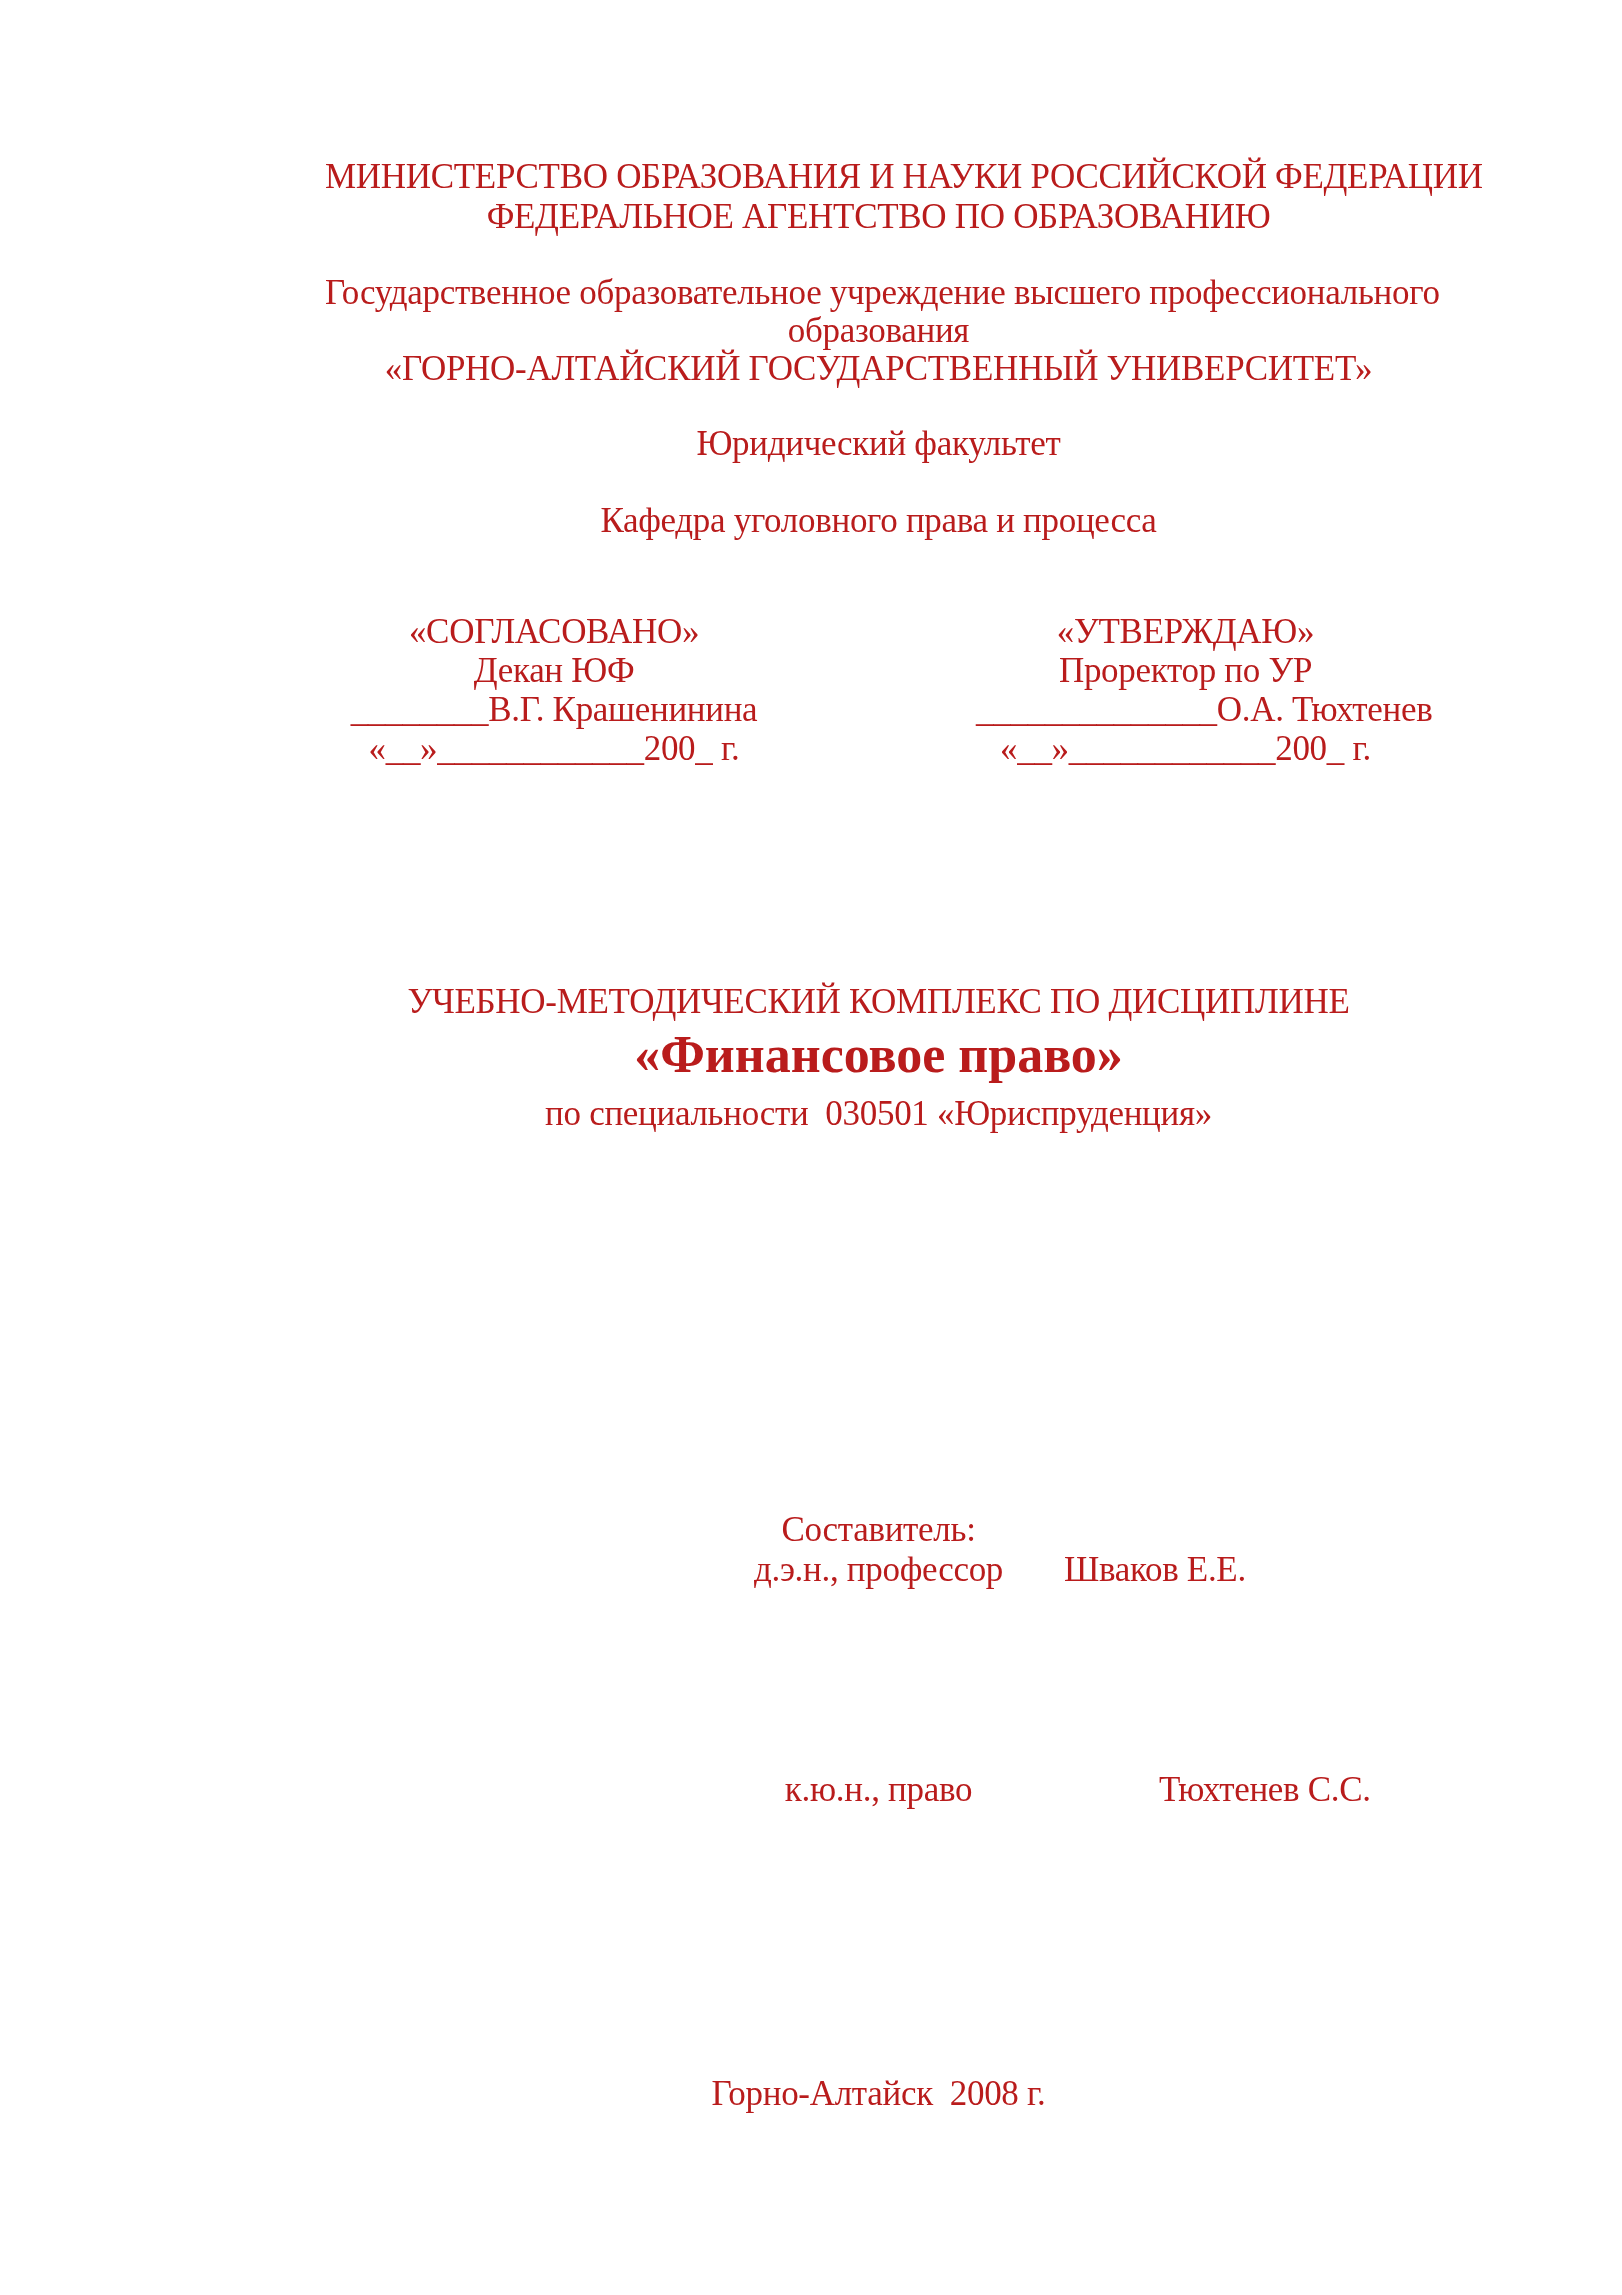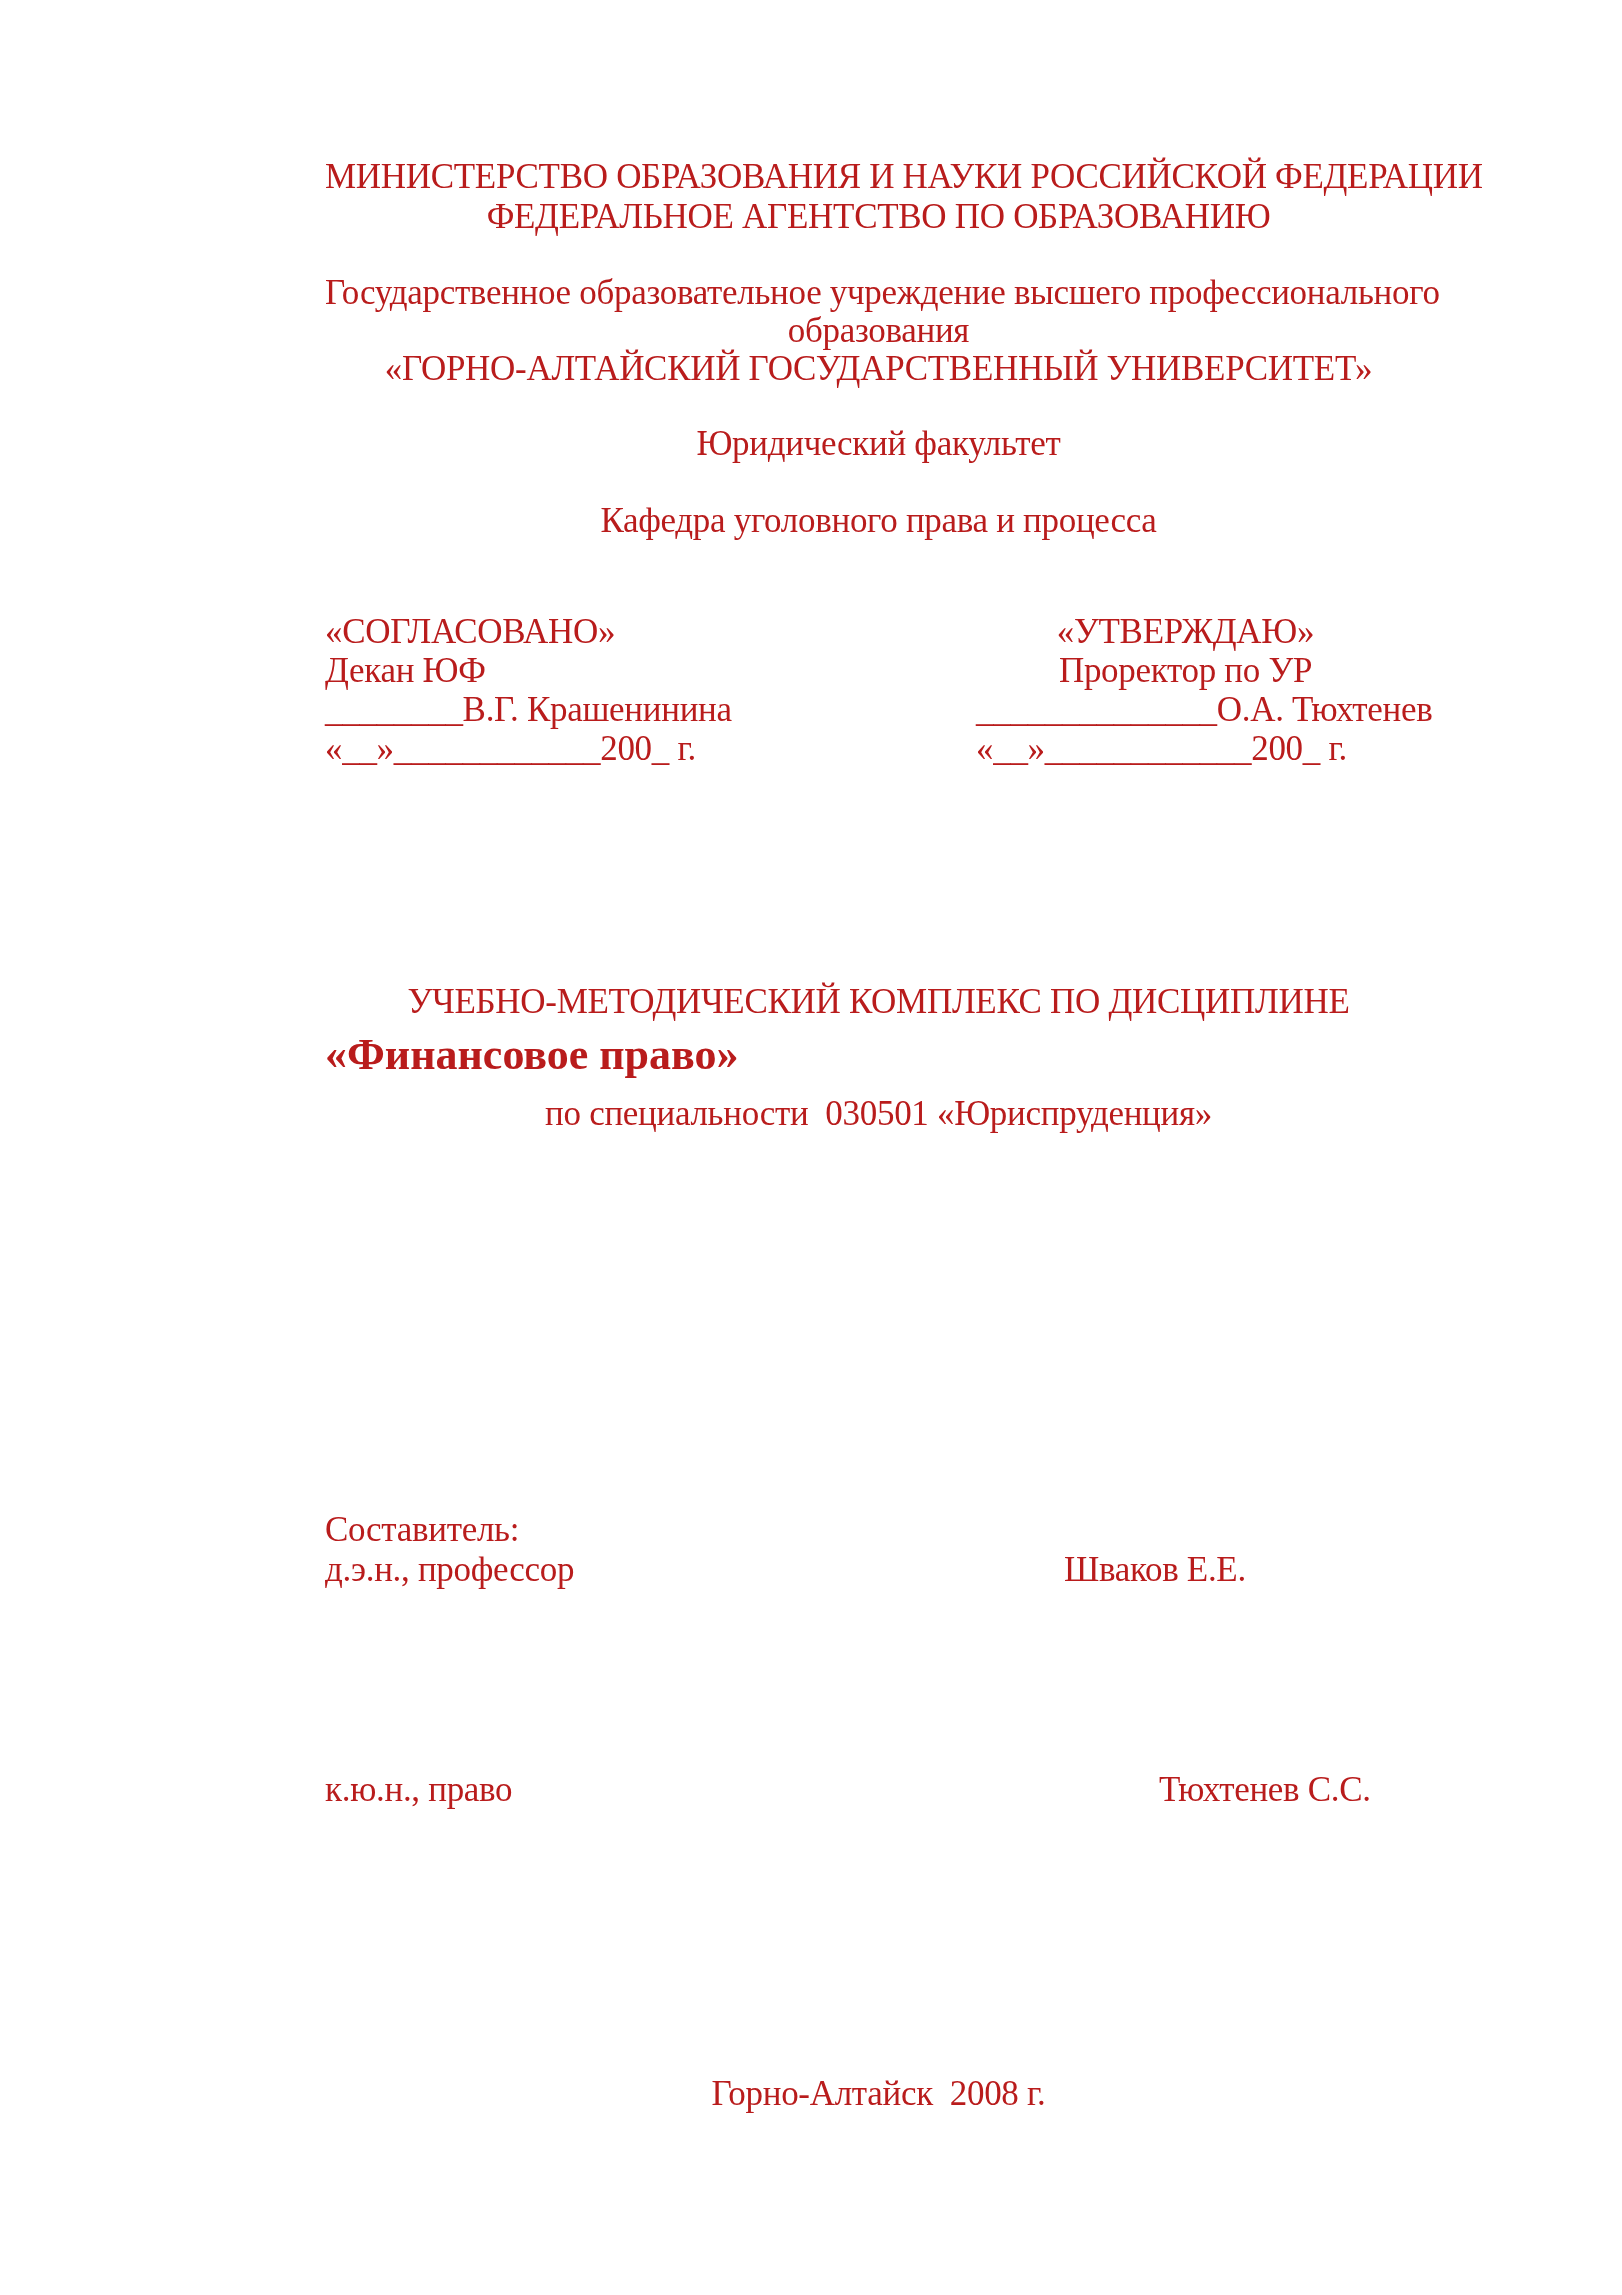--- a/index.html
+++ b/index.html
@@ -27,43 +27,43 @@
   }
   .block {
     position: absolute;
     width: 100%;
   }
   .txt {
     white-space: pre;
     line-height: 40px;
   }
   .center .txt { text-align: center; }
-  .left  .txt { text-align: left; }
+  .left  .txt { text-align: center; }
 
   .inst .txt { line-height: 38px; }
 
   
   .approve-col {
     position: absolute;
     top: 612px;
     width: 458px;
   }
   .approve-col .txt { line-height: 39px; }
   .approve-left  { left: 0; }
   .approve-right { left: 651px; width: 419px; }
   .approve-right .c-center { text-align: center; }
 
   
   .kicker .txt { line-height: 39px; }
   .main-title .txt {
-    font-size: 44px;
+    font-size: 52px;
     font-weight: bold;
     letter-spacing: 0;
     line-height: 65px;
-    text-align: left;
+    text-align: center;
   }
 
   
   .sig-row { position: relative; height: 40px; }
   .sig-name {
     position: absolute;
     top: 0;
     white-space: pre;
   }
   .name-compiler { left: 739px; }

